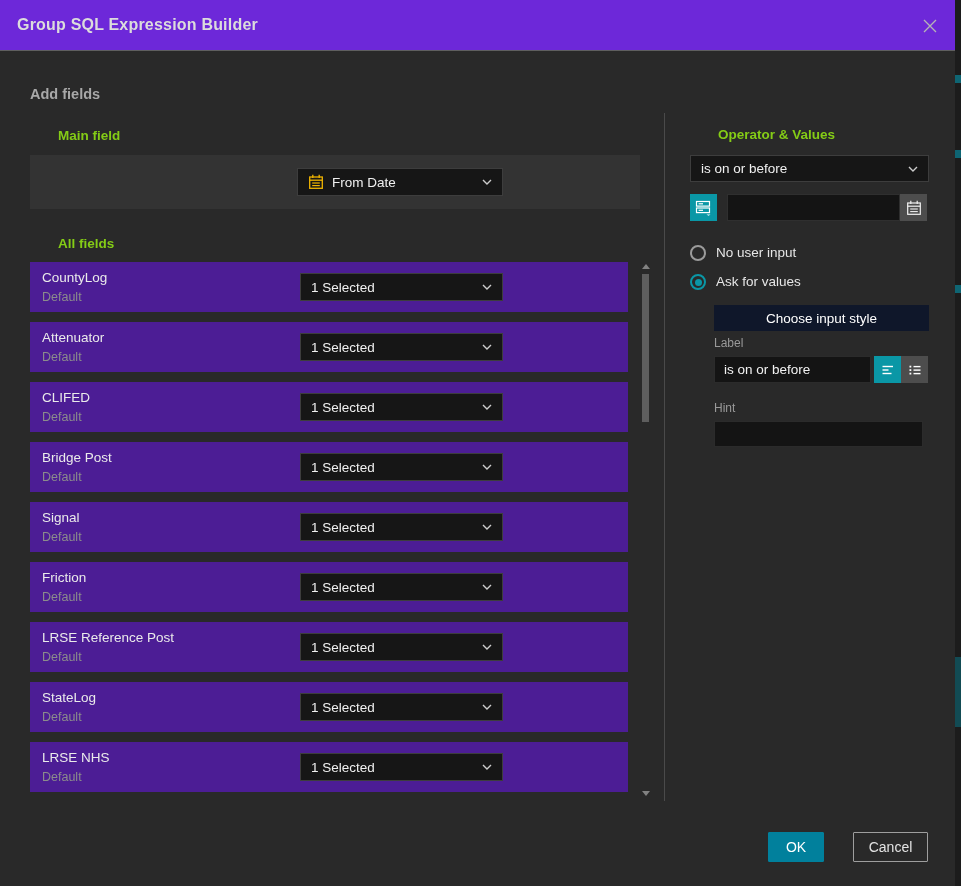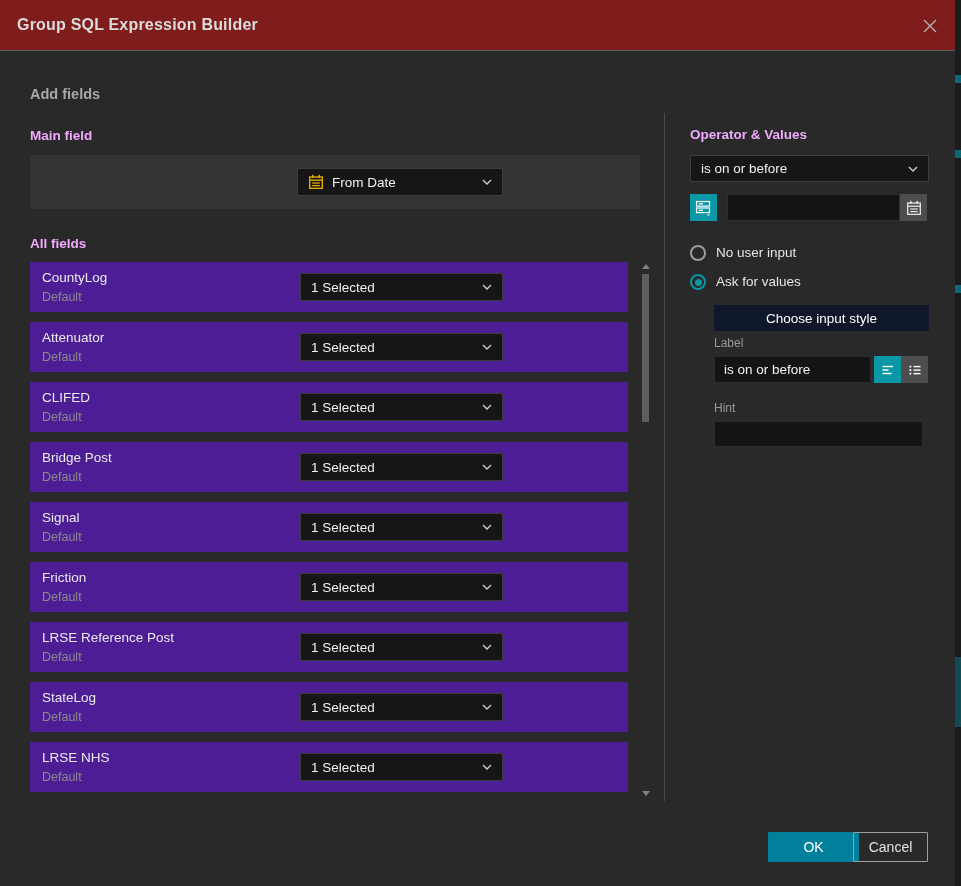--- a/index.html
+++ b/index.html
@@ -6,26 +6,26 @@
   html,body { background:#111; }
   body { font-family:"Liberation Sans","DejaVu Sans",sans-serif; }
   .screen { position:relative; width:961px; height:886px; overflow:hidden; background:#1d1d1d; }
   .dialog { position:absolute; left:0; top:0; width:955px; height:886px; background:#292929; }
 
   
   .edge { position:absolute; left:955px; top:0; width:6px; height:886px; background:#1c1c1c; }
   .edge .blip { position:absolute; left:0; width:6px; background:#0e6573; }
 
   
-  .hdr { position:absolute; left:0; top:0; width:955px; height:51px; background:#7f1d1d; border-bottom:1px solid #5f5f5f; }
+  .hdr { position:absolute; left:0; top:0; width:955px; height:51px; background:#6d28d9; border-bottom:1px solid #5f5f5f; }
   .hdr-title { position:absolute; left:17px; top:16px; font-size:16px; font-weight:700; letter-spacing:.2px; color:#dcdcdc; }
   .close-btn { position:absolute; right:13px; top:14px; width:24px; height:24px; cursor:pointer; display:flex; align-items:center; justify-content:center; }
 
   .sec-h1 { position:absolute; font-size:14.5px; font-weight:700; color:#a8a8a8; }
-  .sec-h2 { position:absolute; font-size:13.5px; font-weight:700; color:#f0abfc; }
+  .sec-h2 { position:absolute; font-size:13.5px; font-weight:700; color:#84cc16;margin-left:28px; }
 
   
   .main-box { position:absolute; left:30px; top:155px; width:610px; height:54px; background:#333333; }
 
   .select { background:#161616; border:1px solid #3d3d3d; color:#f0f0f0; font-size:13.5px;
             display:flex; align-items:center; gap:8px; padding:0 10px; cursor:pointer; }
   .select .grow { flex:1 1 auto; white-space:nowrap; overflow:hidden; }
   .sel-main1 { position:absolute; left:10px; top:13px; width:245px; height:28px; }
   .sel-main2 { position:absolute; left:267px; top:13px; width:206px; height:28px; }
 
@@ -60,21 +60,21 @@
 
   .choose-btn { position:absolute; left:714px; top:305px; width:215px; height:26px; background:#0f172a; color:#fff;
                 font-size:13.5px; display:flex; align-items:center; justify-content:center; cursor:pointer; }
   .mini-label { position:absolute; font-size:12px; color:#999999; }
   .label-input { position:absolute; left:714px; top:356px; width:157px; height:27px; background:#141414; border:1px solid #2b2b2b; color:#f2f2f2; font-size:13.5px; padding:0 9px; outline:none; }
   .toggle-group { position:absolute; left:874px; top:356px; display:flex; }
   .toggle { width:27px; height:27px; display:flex; align-items:center; justify-content:center; cursor:pointer; }
   .hint-input { position:absolute; left:714px; top:421px; width:209px; height:26px; background:#141414; border:1px solid #2b2b2b; color:#f2f2f2; font-size:13px; padding:0 8px; outline:none; }
 
   
-  .ok-btn { position:absolute; left:768px; top:832px; width:91px; height:30px; background:#01809c; border:1px solid #01809c;
+  .ok-btn { position:absolute; left:768px; top:832px; width:56px; height:30px; background:#01809c; border:1px solid #01809c;
             color:#fff; font-size:14px; display:flex; align-items:center; justify-content:center; cursor:pointer; border-radius:1px; }
   .cancel-btn { position:absolute; left:853px; top:832px; width:75px; height:30px; background:transparent; border:1px solid #9e9e9e;
             color:#e3e3e3; font-size:14px; display:flex; align-items:center; justify-content:center; cursor:pointer; border-radius:1px; }
 </style>
 </head>
 <body>
 
 <div class="screen">
   <div class="dialog">
 

